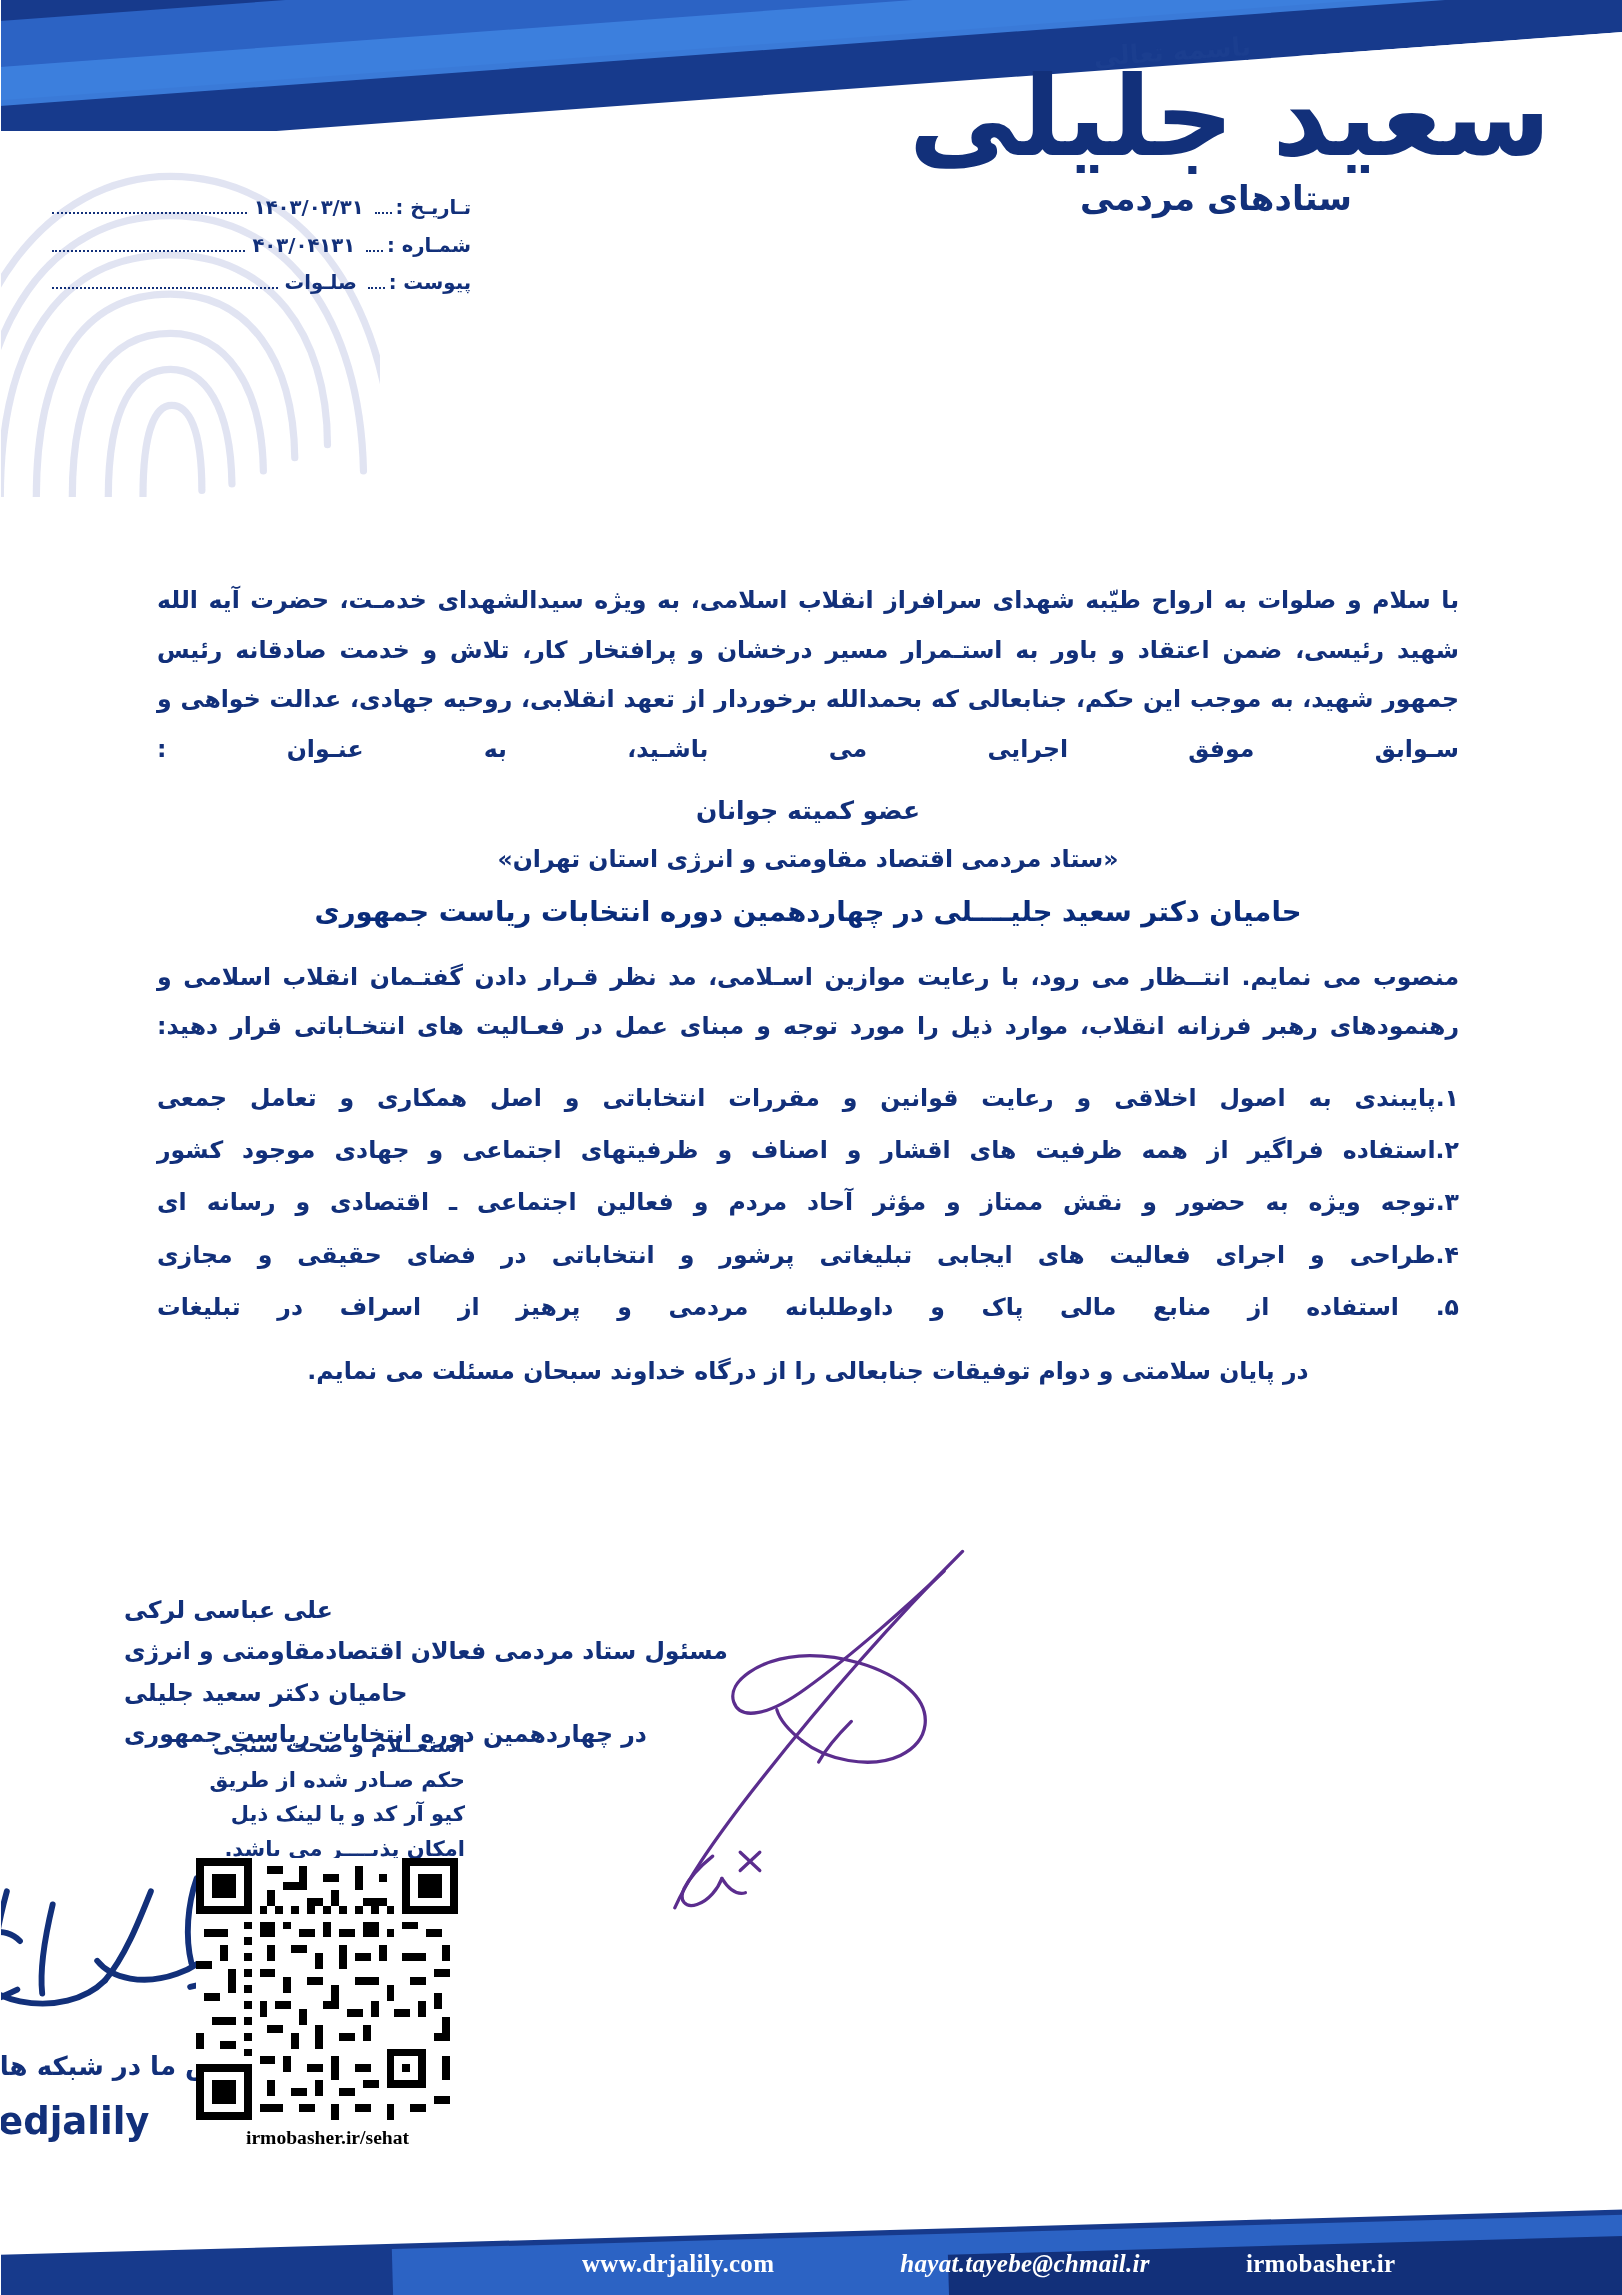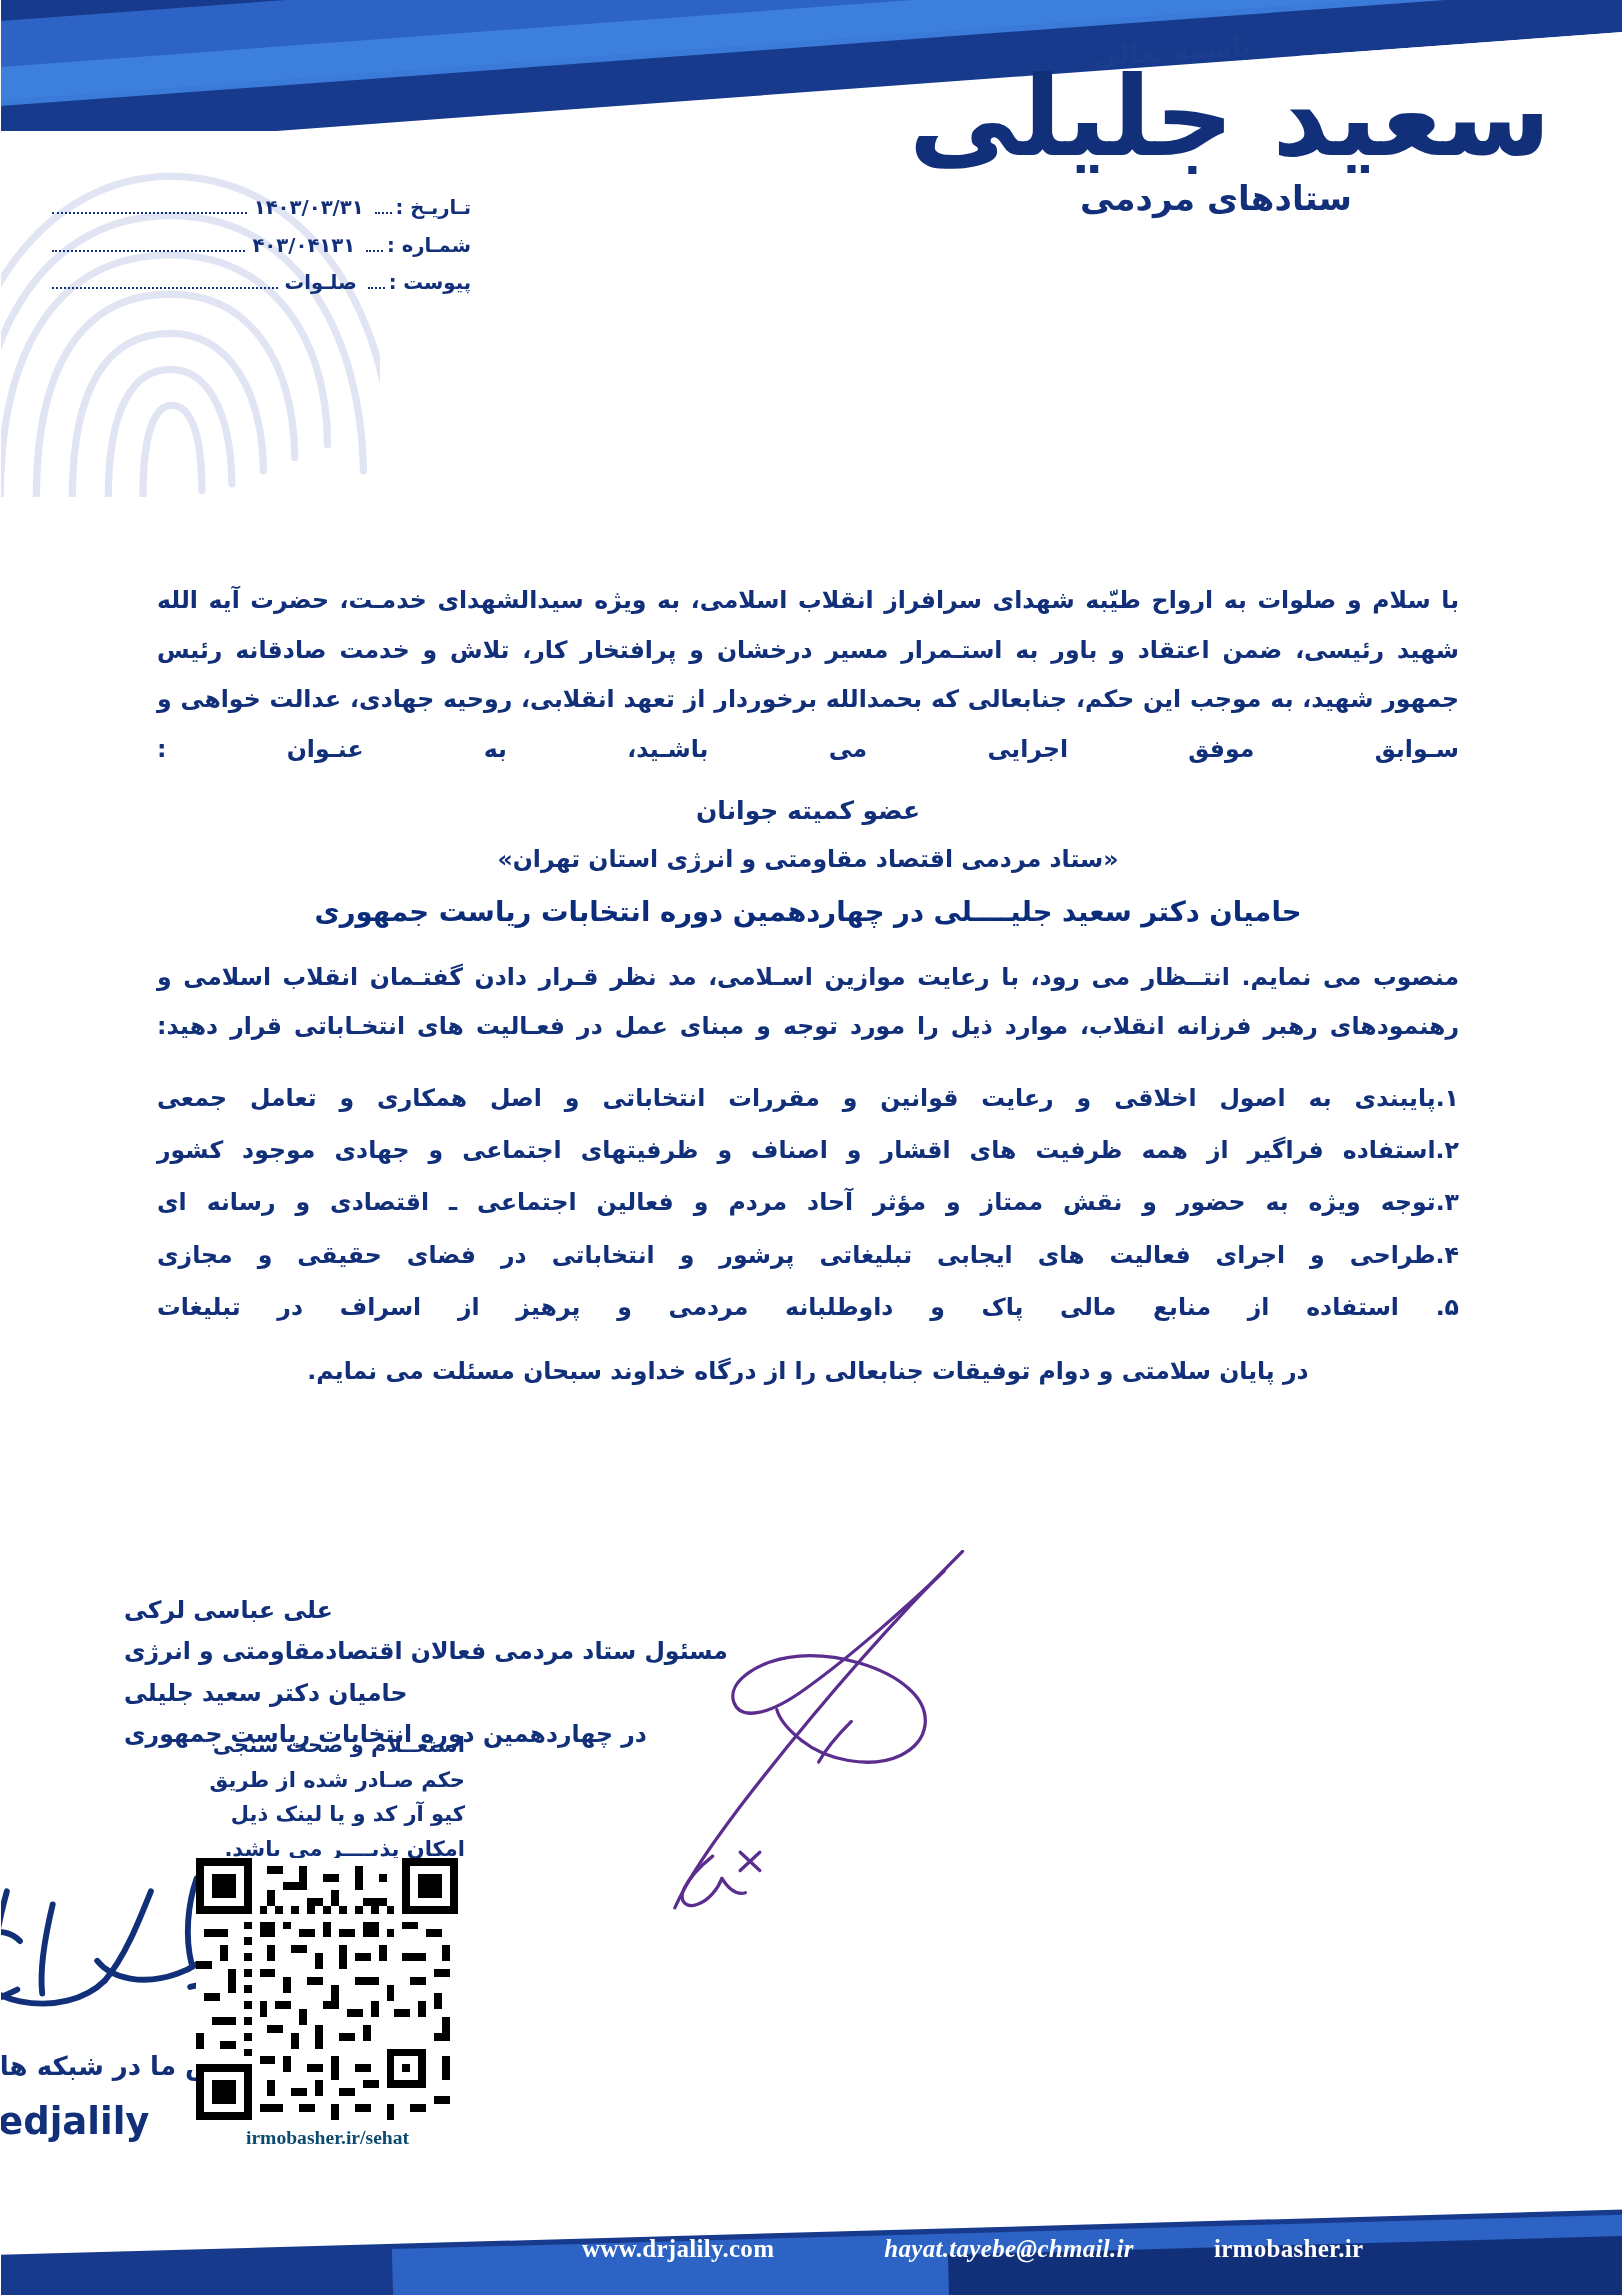--- a/index.html
+++ b/index.html
@@ -274,21 +274,21 @@
     height: 262px;
   }
   .qr-link {
     position: absolute;
     top: 2127px;
     left: 190px;
     width: 275px;
     text-align: center;
     font-size: 19.6px;
     font-weight: 700;
-    color: #0c4a6e;
+    color: #000000;
     font-family: "Liberation Serif", serif;
     direction: ltr;
   }
 
   
   .footer {
     position: absolute;
     bottom: 0; left: 0;
     width: 1623px;
     height: 111px;
@@ -317,26 +317,26 @@
   }
   .f-white {
     position: absolute;
     bottom: 63px; left: -131px;
     width: 1898px; height: 79px;
     background: #ffffff;
     transform: rotate(-1.6deg);
   }
   .footer-items {
     position: absolute;
-    bottom: 32px; left: 0;
+    bottom: 17px; left: 0;
     width: 1623px;
     display: flex;
     justify-content: flex-start;
     align-items: center;
-    gap: 0;
+    gap: 16px;
     direction: ltr;
   }
   .f-item {
     color: #ffffff;
     font-size: 25px;
     font-weight: 700;
     font-family: "Liberation Serif", serif;
     letter-spacing: 0.3px;
     white-space: nowrap;
   }

